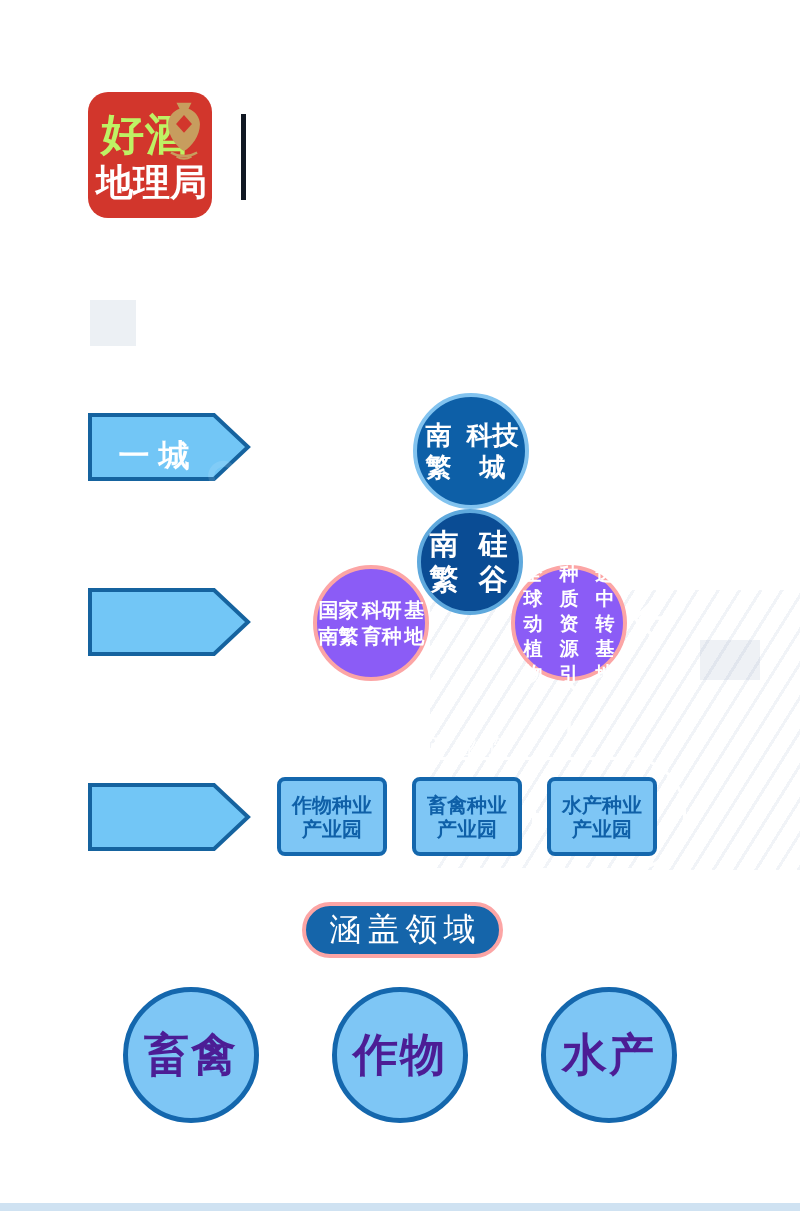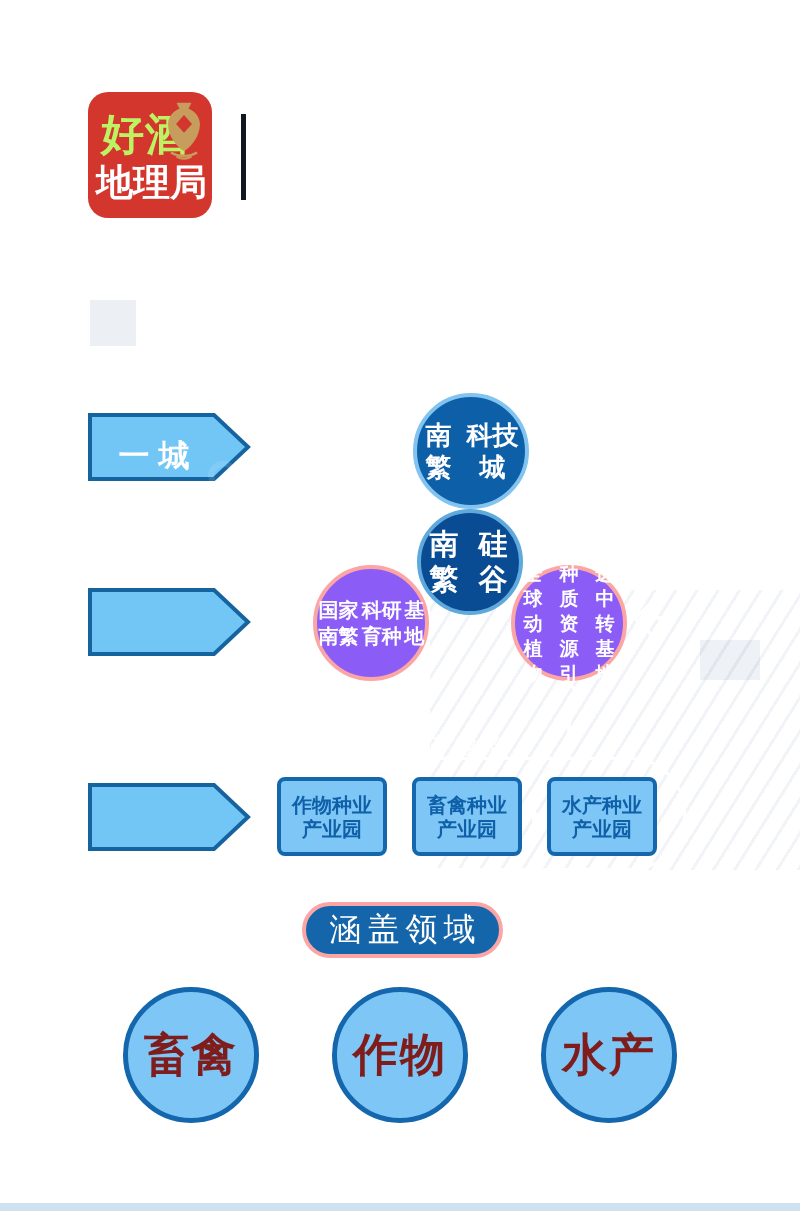--- a/index.html
+++ b/index.html
@@ -67,21 +67,21 @@
   .plus-big{top:1026px;width:44px;font-size:48px;}
 
   
   .coverage-rect{position:absolute;left:90px;top:925px;width:620px;height:238px;border:3px solid #fff;
     border-radius:52px;box-sizing:border-box;}
   .coverage-pill{position:absolute;left:302px;top:902px;width:201px;height:56px;background:#1565aa;
     border:4px solid #fca5a5;border-radius:32px;box-sizing:border-box;display:flex;align-items:center;
     justify-content:center;color:#fff;font-weight:normal;font-size:32px;letter-spacing:6px;text-indent:6px;z-index:5;}
   .cov-circle{position:absolute;top:987px;width:136px;height:136px;background:#7ec6f5;border:5px solid #1467ad;
     border-radius:50%;box-sizing:border-box;display:flex;align-items:center;justify-content:center;
-    color:#7f1d1d;font-weight:900;font-size:45px;letter-spacing:2px;}
+    color:#4c1d95;font-weight:900;font-size:45px;letter-spacing:2px;}
 
   
   .watermark{position:absolute;display:flex;align-items:center;gap:7px;color:#fff;opacity:.11;
     transform:rotate(-17deg);font-weight:bold;font-size:25px;letter-spacing:2px;white-space:nowrap;z-index:2;}
   .wm-ring{width:30px;height:30px;border:6px solid #fff;border-radius:50%;box-sizing:border-box;}
 </style>
 </head>
 <body>
 
 <div id="canvas">

